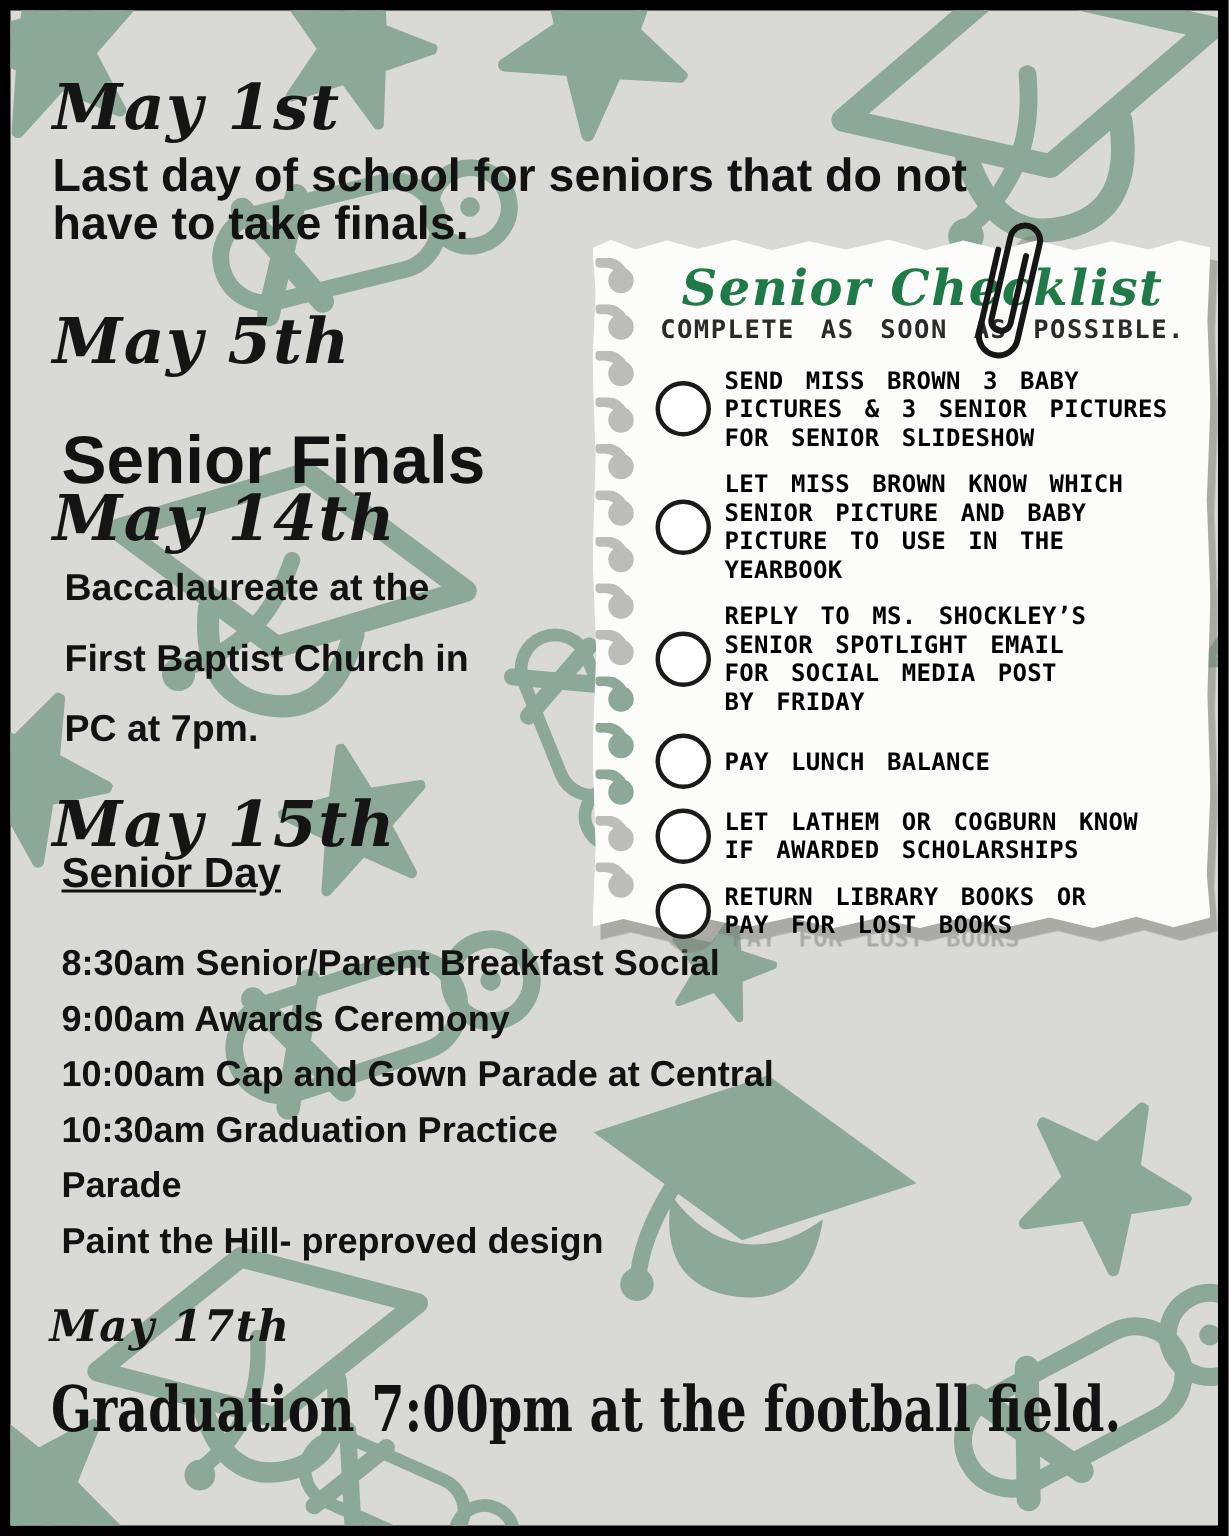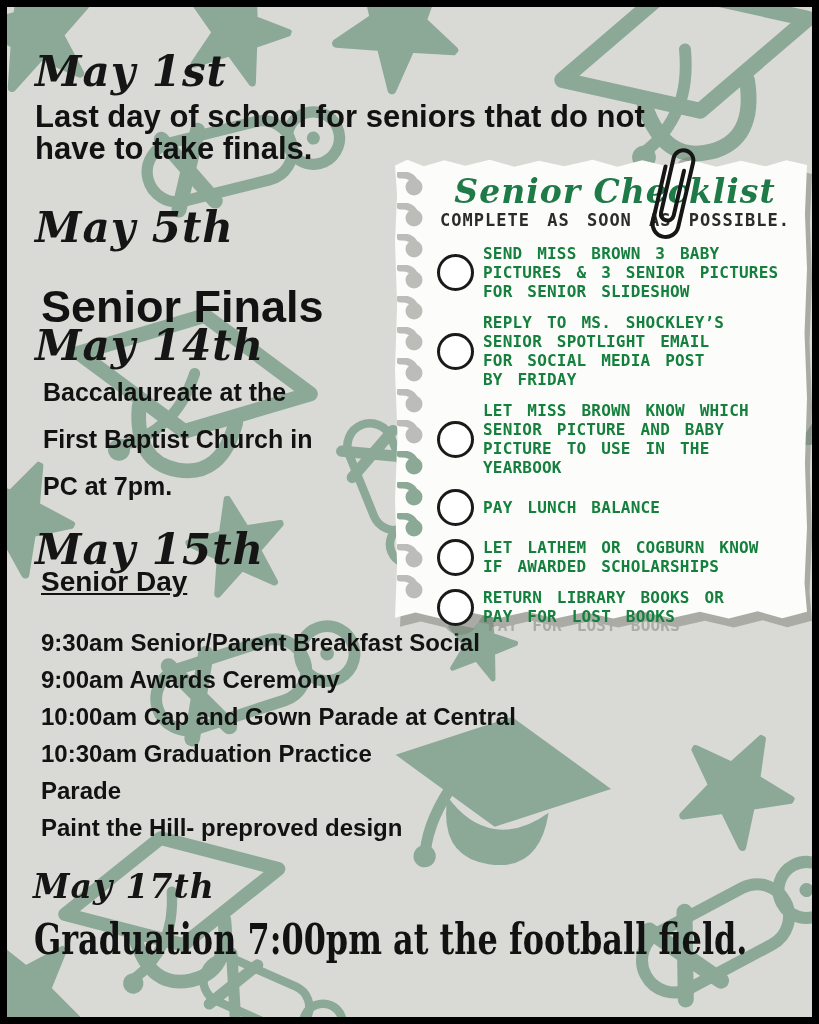--- a/index.html
+++ b/index.html
@@ -25,21 +25,21 @@
   .big-title{font-weight:700;}
   .e1-date{left:28px;top:40px;}
   .e1-desc{left:28px;top:94px;font-size:31px;line-height:32px;}
   .e2-date{left:28px;top:196px;}
   .e2-title{left:34px;top:237px;font-size:45px;margin-top:37px;}
   .e3-date{left:28px;top:314px;}
   .e3-desc{left:36px;top:362px;font-size:25px;line-height:47px;}
   .e4-date{left:28px;top:518px;}
   .e4-title{left:34px;top:559px;font-size:28px;text-decoration:underline;}
   .schedule{left:34px;top:617px;font-size:24px;line-height:37px;font-weight:700;}
-  .e5-date{left:26px;top:860px;font-size:33px;}
+  .e5-date{left:26px;top:860px;font-size:29px;}
   .e5-title{
     left:27px;top:908px;font-size:42px;font-weight:700;
     font-family:"DejaVu Serif",serif;
     transform:scaleX(0.76);transform-origin:left top;
     white-space:nowrap;letter-spacing:0px;
   }
   
   .notepad{
     position:absolute;left:388px;top:151px;width:412px;height:462px;z-index:6;
     filter:drop-shadow(5px 9px 0 rgba(125,125,120,.5));
@@ -63,21 +63,21 @@
   }
   .note-list{list-style:none;margin:14px 0 0 0;padding:0 0 0 4px;display:flex;flex-direction:column;gap:12px;}
   .note-item{display:flex;align-items:center;gap:9px;}
   .note-circle{
     flex:none;width:37px;height:37px;border:3px solid #1a1a1a;border-radius:50%;
     box-sizing:border-box;background:#fff;
   }
   .note-item-text{
     font-family:"DejaVu Sans Mono",monospace;font-weight:700;
     font-size:16px;line-height:19px;letter-spacing:.2px;word-spacing:5px;
-    color:#15803d;white-space:pre-line;
+    color:#000000;white-space:pre-line;
   }
   .paperclip{position:absolute;left:255px;top:-17px;z-index:4;transform:rotate(13deg);}
 </style>
 </head>
 <body>
 
 <svg width="0" height="0" style="position:absolute" aria-hidden="true">
   <defs>
     <symbol id="d-star" viewBox="0 0 100 100">
       <path d="M50 3 L62 36 L97 38 L69 59 L79 94 L50 73 L21 94 L31 59 L3 38 L38 36 Z" fill="currentColor" stroke="currentColor" stroke-width="7" stroke-linejoin="round"></path>
@@ -175,21 +175,21 @@
   <div class="txt big-title e2-title">Senior Finals</div>
 
   <div class="txt script-date e3-date">May 14th</div>
   <div class="txt bold-desc e3-desc">Baccalaureate at the
 First Baptist Church in
 PC at 7pm.</div>
 
   <div class="txt script-date e4-date">May 15th</div>
   <div class="txt big-title e4-title">Senior Day</div>
   <div class="txt schedule">
-    <div>9:30am Senior/Parent Breakfast Social</div>
+    <div>8:30am Senior/Parent Breakfast Social</div>
     <div>9:00am Awards Ceremony</div>
     <div>10:00am Cap and Gown Parade at Central</div>
     <div>10:30am Graduation Practice</div>
     <div>Parade</div>
     <div>Paint the Hill- preproved design</div>
   </div>
 
   <div class="txt script-date e5-date">May 17th</div>
   <div class="txt e5-title">Graduation 7:00pm at the football field.</div>
 
@@ -248,34 +248,34 @@
       <div class="note-subtitle">COMPLETE AS SOON AS POSSIBLE.</div>
       <ul class="note-list">
         <li class="note-item">
           <span class="note-circle"></span>
           <span class="note-item-text">SEND MISS BROWN 3 BABY
 PICTURES &amp; 3 SENIOR PICTURES
 FOR SENIOR SLIDESHOW</span>
         </li>
         <li class="note-item">
           <span class="note-circle"></span>
+          <span class="note-item-text">LET MISS BROWN KNOW WHICH
+SENIOR PICTURE AND BABY
+PICTURE TO USE IN THE
+YEARBOOK</span>
+        </li>
+        <li class="note-item">
+          <span class="note-circle"></span>
           <span class="note-item-text">REPLY TO MS. SHOCKLEY’S
 SENIOR SPOTLIGHT EMAIL
 FOR SOCIAL MEDIA POST
 BY FRIDAY</span>
         </li>
         <li class="note-item">
           <span class="note-circle"></span>
-          <span class="note-item-text">LET MISS BROWN KNOW WHICH
-SENIOR PICTURE AND BABY
-PICTURE TO USE IN THE
-YEARBOOK</span>
-        </li>
-        <li class="note-item">
-          <span class="note-circle"></span>
           <span class="note-item-text">PAY LUNCH BALANCE</span>
         </li>
         <li class="note-item">
           <span class="note-circle"></span>
           <span class="note-item-text">LET LATHEM OR COGBURN KNOW
 IF AWARDED SCHOLARSHIPS</span>
         </li>
         <li class="note-item">
           <span class="note-circle"></span>
           <span class="note-item-text">RETURN LIBRARY BOOKS OR

